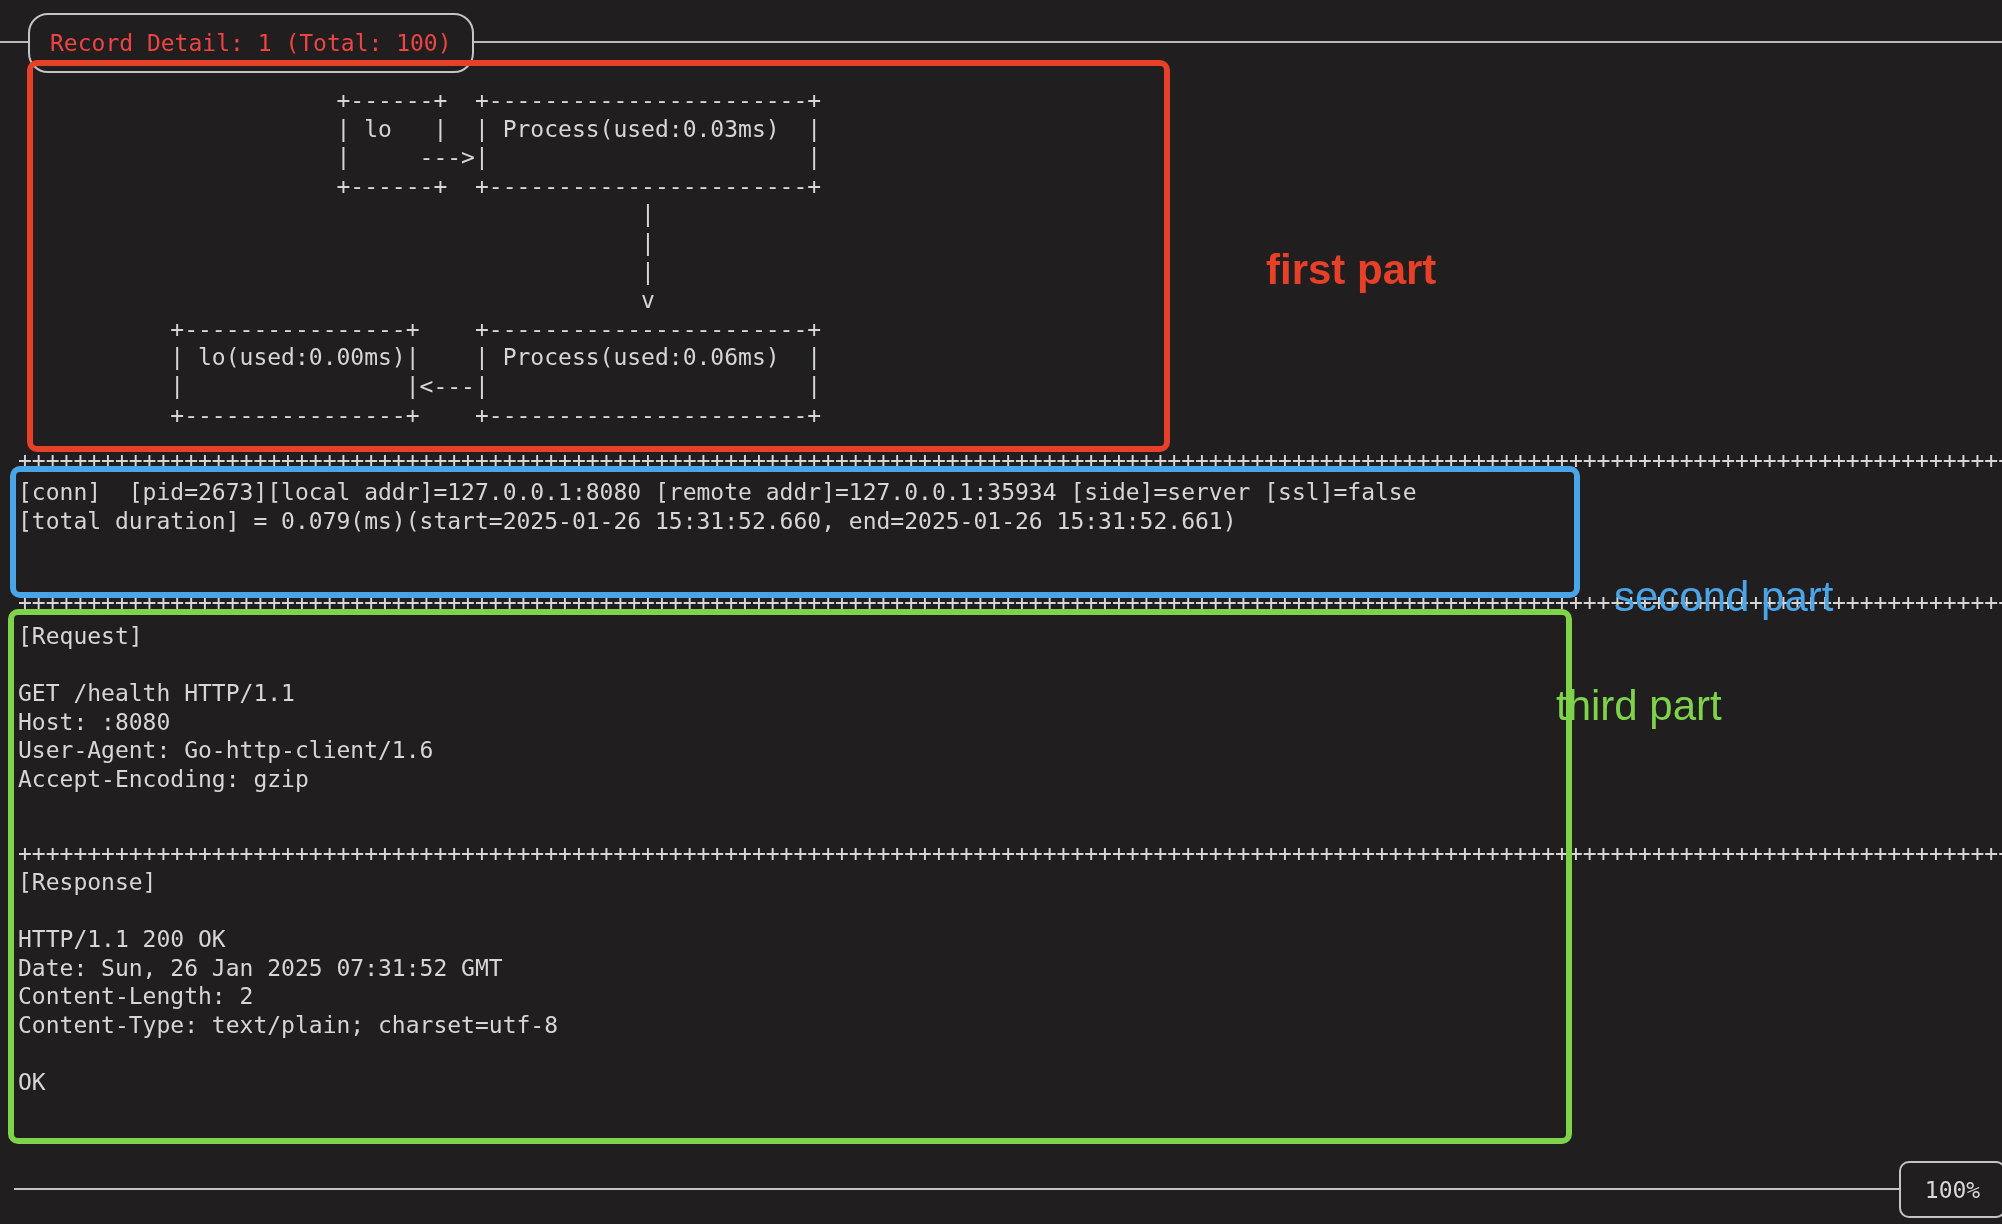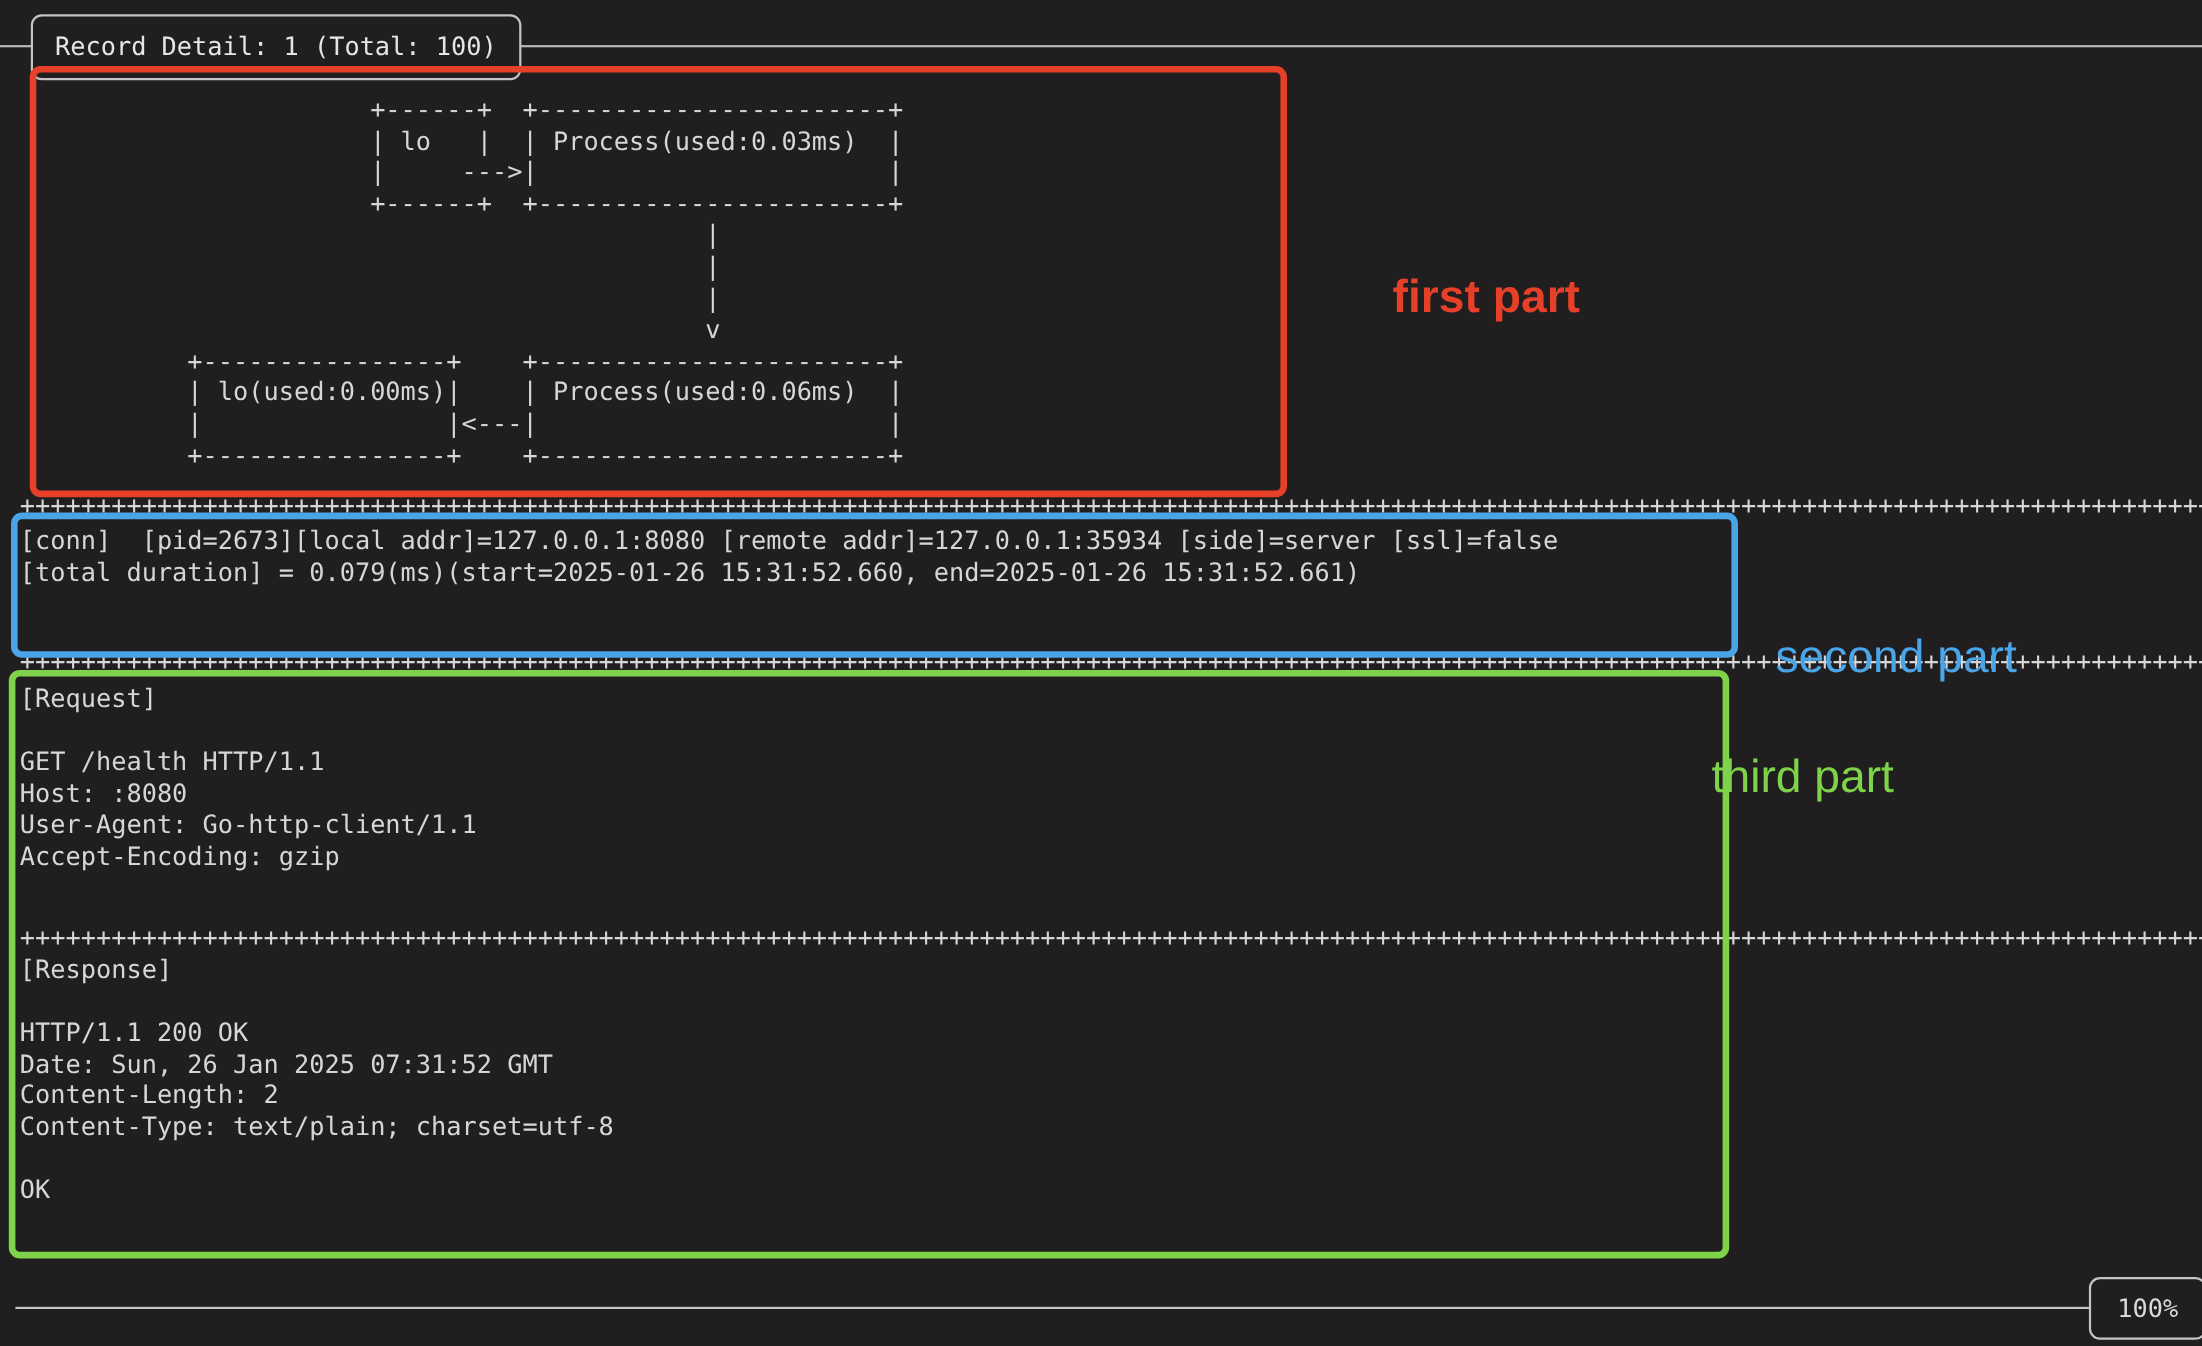--- a/index.html
+++ b/index.html
@@ -30,26 +30,26 @@
   .abs{position:absolute;}
 
   
   .top-border-line{
     left:0;top:41px;width:2002px;height:0;
     border-top:2px solid #b9b9b9;z-index:1;
   }
   .title-box{
     left:28px;top:13px;height:60px;
     border:2px solid var(--border-gray);
-    border-radius:10px;
+    border-radius:20px;
     background:var(--bg);
     display:flex;align-items:center;
     padding:0 20px;
     z-index:2;
-    font-size:23px;color:#e5e5e5;
+    font-size:23px;color:#ef4444;
   }
   .bottom-border-line{
     left:14px;top:1188px;width:1896px;height:0;
     border-top:2px solid var(--border-gray);z-index:1;
   }
   .zoom-box{
     left:1899px;top:1161px;width:107px;height:57px;
     border:2px solid var(--border-gray);
     border-radius:10px;
     background:var(--bg);
@@ -109,21 +109,21 @@
 
 <pre class="abs conn-block">[conn]  [pid=2673][local addr]=127.0.0.1:8080 [remote addr]=127.0.0.1:35934 [side]=server [ssl]=false
 [total duration] = 0.079(ms)(start=2025-01-26 15:31:52.660, end=2025-01-26 15:31:52.661)</pre>
 
 <pre class="abs sep sep2">++++++++++++++++++++++++++++++++++++++++++++++++++++++++++++++++++++++++++++++++++++++++++++++++++++++++++++++++++++++++++++++++++++++++++++++++++++++</pre>
 
 <pre class="abs request-block">[Request]
 
 GET /health HTTP/1.1
 Host: :8080
-User-Agent: Go-http-client/1.1
+User-Agent: Go-http-client/1.6
 Accept-Encoding: gzip</pre>
 
 <pre class="abs sep sep3">++++++++++++++++++++++++++++++++++++++++++++++++++++++++++++++++++++++++++++++++++++++++++++++++++++++++++++++++++++++++++++++++++++++++++++++++++++++</pre>
 
 <pre class="abs response-block">[Response]
 
 HTTP/1.1 200 OK
 Date: Sun, 26 Jan 2025 07:31:52 GMT
 Content-Length: 2
 Content-Type: text/plain; charset=utf-8

